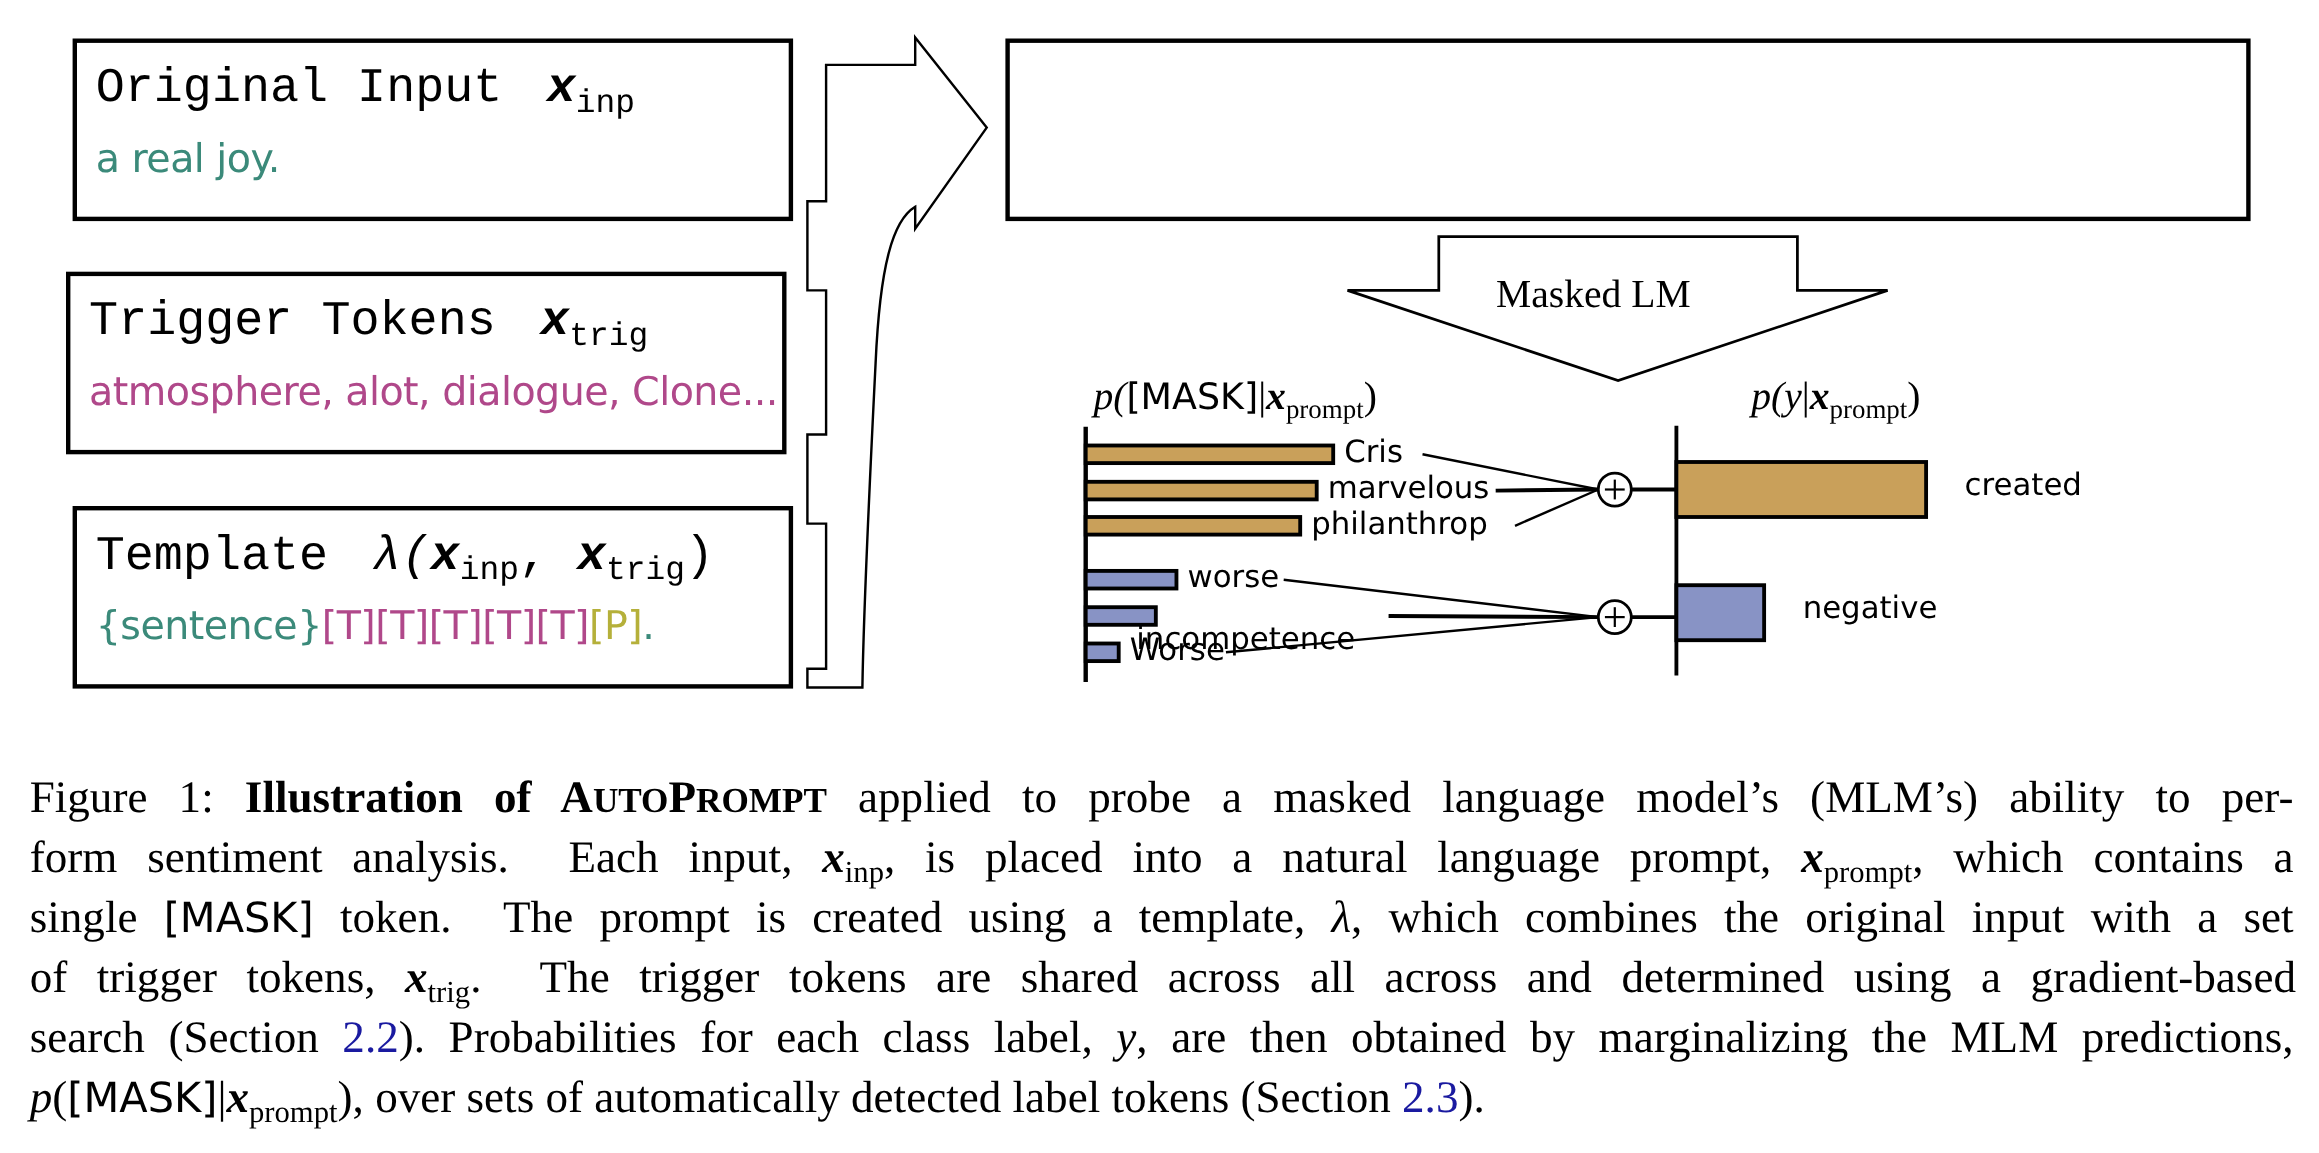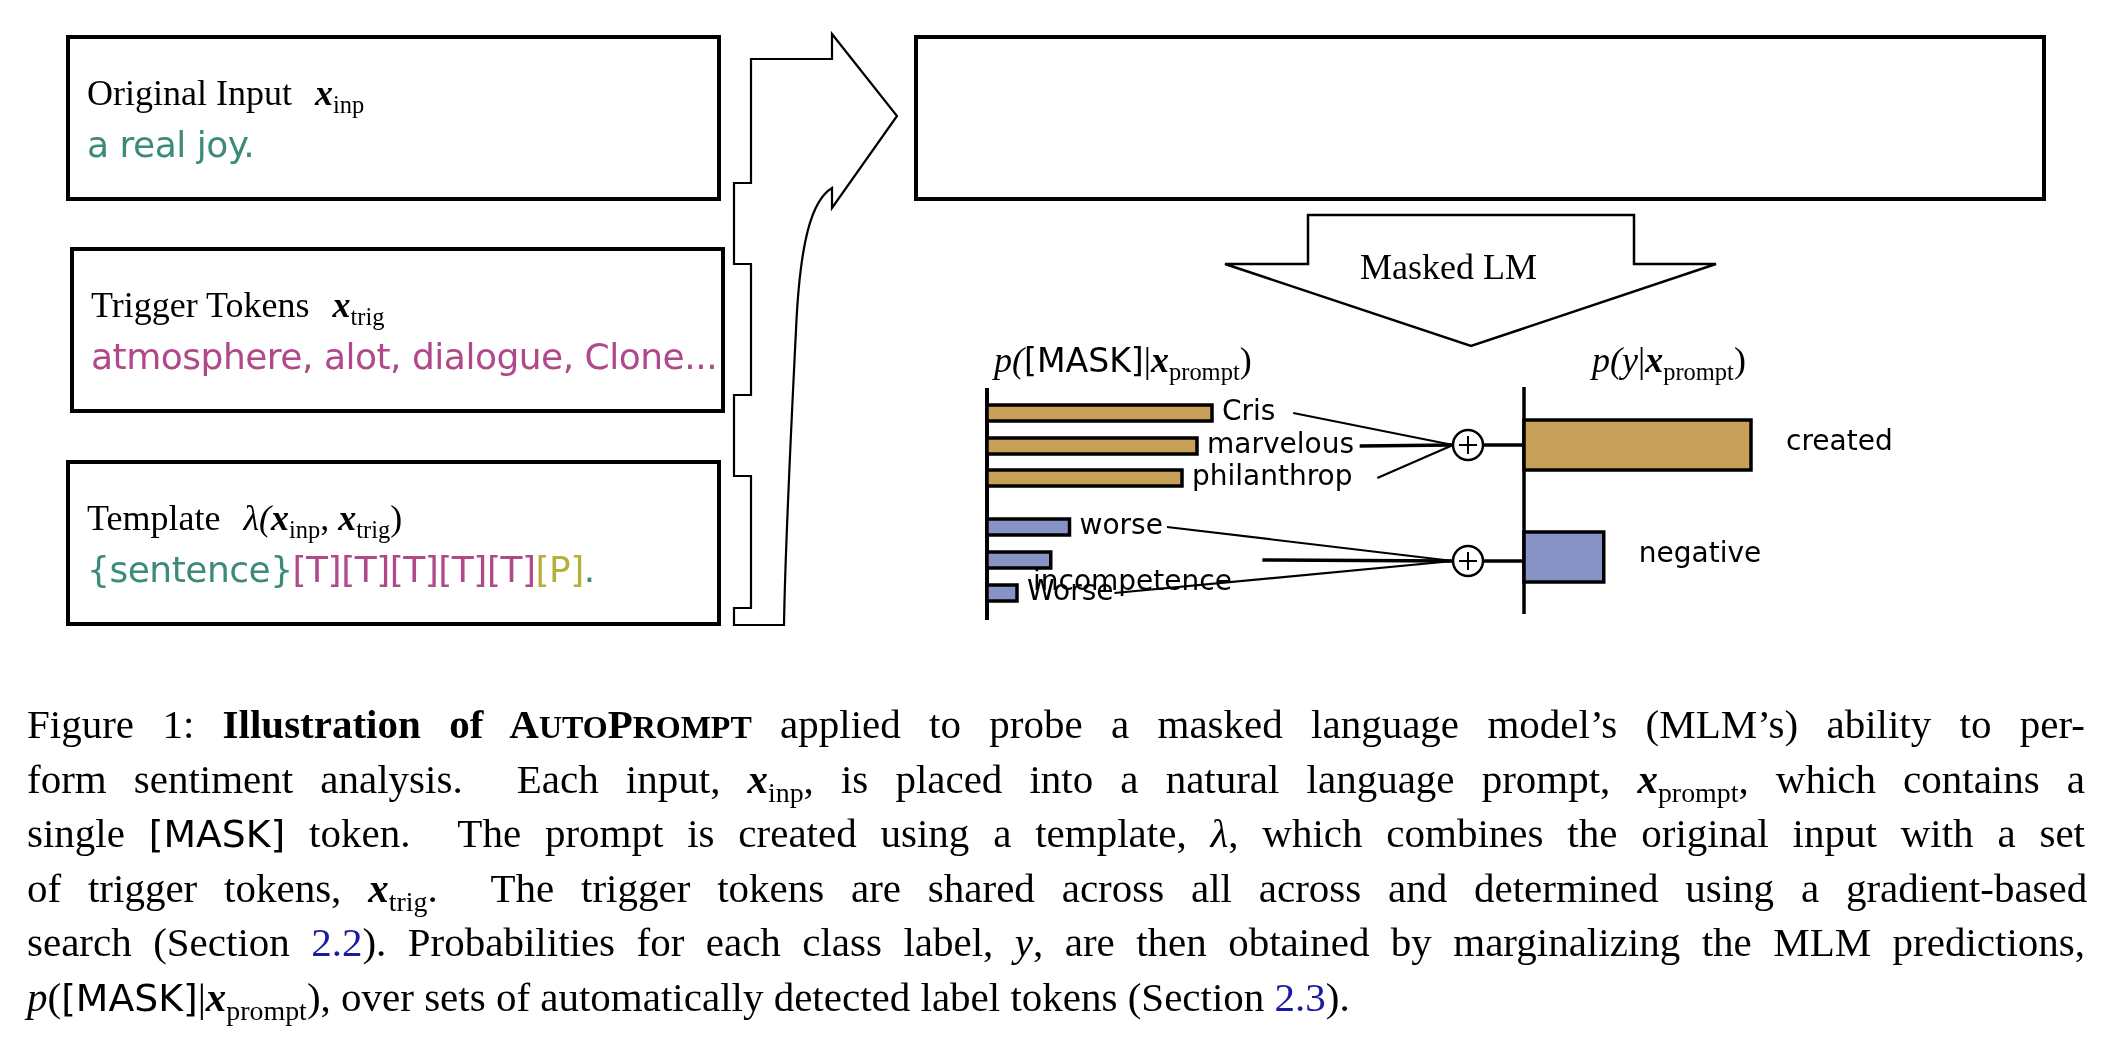--- a/index.html
+++ b/index.html
@@ -1,21 +1,21 @@
 <!DOCTYPE html>
 <html><head>
 <meta charset="utf-8">
 <style>
   html, body { margin:0; padding:0; background:#ffffff; }
   body { width:2108px; height:1048px; position:relative; overflow:hidden;
          font-family:"Liberation Serif", serif; color:#000; }
   .abs { position:absolute; }
   .box { position:absolute; border:4px solid #000; box-sizing:border-box; background:#fff; }
-  .box-title { position:absolute; left:17px; top:16px; font-size:36px; line-height:52px; white-space:nowrap;
-               font-family:Liberation Serif, serif;margin-top:12px; }
+  .box-title { position:absolute; left:17px; top:16px; font-size:44px; line-height:52px; white-space:nowrap;
+               font-family:Liberation Mono, monospace; }
   .box-body { position:absolute; left:17px; top:84px; font-size:36px; line-height:44px; white-space:nowrap;
               font-family:"DejaVu Sans", sans-serif; letter-spacing:-0.5px; }
   .math-x { font-weight:bold; font-style:italic; }
   .sub { font-size:0.68em; vertical-align:-0.32em; font-style:normal; font-weight:normal; }
   .sc-big { font-size:1em; }
   .sc-small { font-size:0.76em; }
   .teal { color:#3b8a7a; }
   .magenta { color:#b0488a; }
   .olive { color:#b5b03a; }
   .chart-label { position:absolute; font-family:"DejaVu Sans", sans-serif; font-size:28px; line-height:32px; white-space:nowrap; }
@@ -32,21 +32,21 @@
 <body>
 
 <div class="box" style="left:66px; top:35px; width:655px; height:166px;">
   <div class="box-title">
     <span>Original Input</span>
     <span style="display:inline-block;width:14px;"></span><span class="math-x">x</span><span class="sub">inp</span>
   </div>
   <div class="box-body teal">a real joy.</div>
 </div>
 
-<div class="box" style="left:70px; top:247px; width:655px; height:166px;padding-left:24px;">
+<div class="box" style="left:60px; top:247px; width:655px; height:166px;padding-left:24px;">
   <div class="box-title">
     <span>Trigger Tokens</span>
     <span style="display:inline-block;width:14px;"></span><span class="math-x">x</span><span class="sub">trig</span>
   </div>
   <div class="box-body magenta">atmosphere, alot, dialogue, Clone...</div>
 </div>
 
 <div class="box" style="left:66px; top:460px; width:655px; height:166px;">
   <div class="box-title">
     <span>Template</span>

